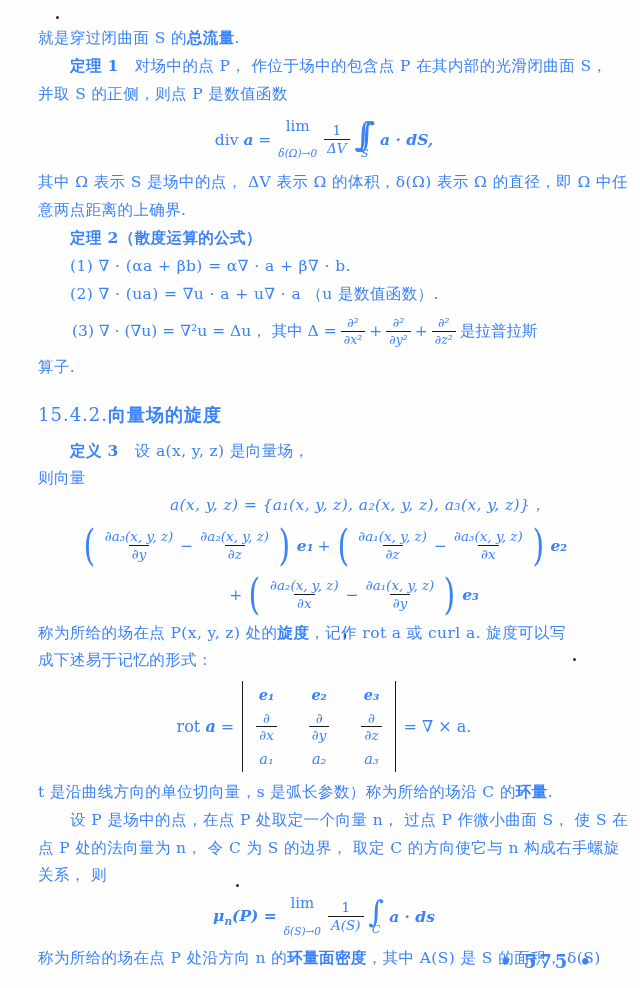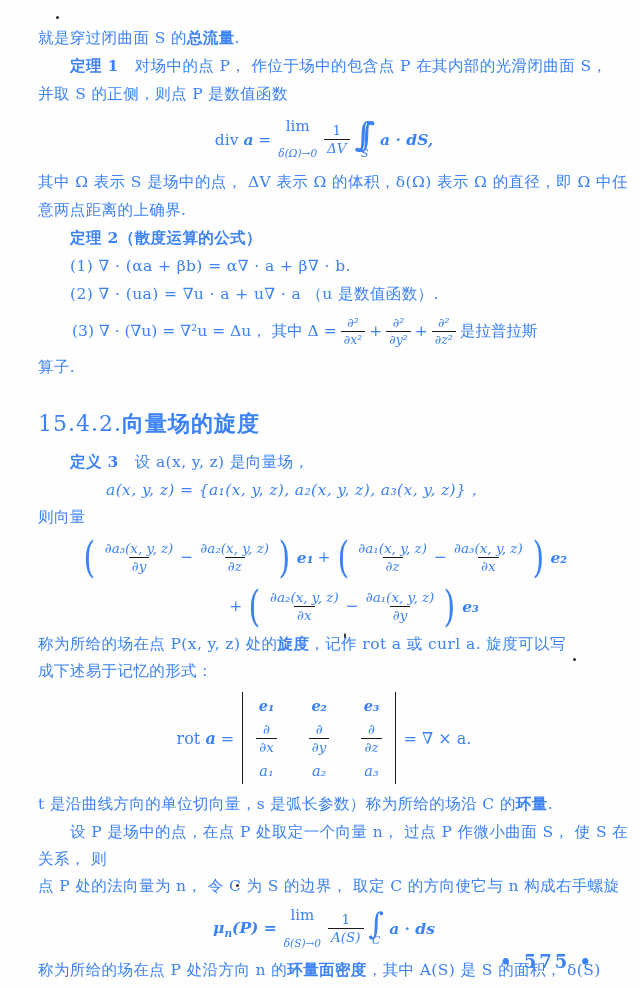--- a/index.html
+++ b/index.html
@@ -9,21 +9,21 @@
     width: 640px; height: 988px;
     background: #fefefe;
     color: #3b82f6;
     font-family: "DejaVu Serif", "Liberation Serif", serif;
     overflow: hidden;
   }
   .content { position:absolute; inset:0; padding:24px 30px 0 38px; }
   .line { white-space:nowrap; font-size:15.5px; line-height:28px; letter-spacing:0.4px; }
   .tight { line-height:26px; }
   .b { font-weight:bold; }
-  .mi { font-style:italic; }
+  .mi { font-style:italic;text-align:center; }
   .rm { font-style:normal; }
   .ind { padding-left:32px; }
   .ind2 { padding-left:68px; }
 
   
   .frow { display:flex; align-items:center; justify-content:center; font-size:15.5px; white-space:nowrap; }
   .frow-left { justify-content:flex-start; }
   .gap2 > * { margin:0 2px; }
 
   .frac { display:inline-flex; flex-direction:column; align-items:center; font-size:13.5px; line-height:1.25; font-style:italic; vertical-align:middle; }
@@ -38,21 +38,21 @@
   .intstack { display:inline-flex; flex-direction:column; align-items:center; margin:0 5px; line-height:1; }
   .bigint { font-size:33px; letter-spacing:-0.42em; padding-right:0.42em; line-height:0.95; }
   .singleint { font-size:30px; line-height:0.95; }
   .intsub { font-size:11px; font-style:italic; margin-top:-3px; }
 
   .inline-int { font-size:23px; font-style:normal; vertical-align:-5px; line-height:0; }
   .inline-sub { font-size:11px; font-style:italic; vertical-align:-8px; }
 
   .bigp { font-size:43px; font-weight:normal; line-height:1; transform:scaleX(0.7); display:inline-block; font-style:normal; }
 
-  .sec-head { font-size:22px; line-height:1.2; margin:30px 0 11px 0; letter-spacing:1px; }
+  .sec-head { font-size:18px; line-height:1.2; margin:24px 0 11px 0; letter-spacing:1px; }
   .sec-head .t { font-weight:bold; }
 
   .det-wrap { display:flex; align-items:center; justify-content:center; margin:8px 0 6px 0; }
   .det-matrix {
     display:grid; grid-template-columns:auto auto auto;
     column-gap:32px; row-gap:7px;
     padding:5px 13px;
     border-left:1.5px solid #1a1a1a; border-right:1.5px solid #1a1a1a;
     justify-items:center; align-items:center;
     font-style:italic; font-size:14.5px; margin:0 8px;
@@ -116,22 +116,22 @@
           <span class="nm">∂²</span>
           <span class="dn">∂z²</span>
         </span>
       <span>是拉普拉斯</span>
     </div>
     <div class="line tight"><span>算子.</span></div>
 
     <div class="sec-head"><span>15.4.2.</span><span class="t">向量场的旋度</span></div>
 
     <div class="line ind"><span class="b">定义 3</span>　<span>设 a(x, y, z) 是向量场，</span></div>
+    <div class="line tight"><span>则向量</span></div>
     <div class="line ind2 mi"><span>a(x, y, z) = {a₁(x, y, z),  a₂(x, y, z),  a₃(x, y, z)}，</span></div>
-    <div class="line tight"><span>则向量</span></div>
 
     <div class="frow gap2" style="height:50px; margin-top:2px;">
       <span class="bigp">(</span>
       <span class="frac">
           <span class="nm">∂a₃(x, y, z)</span>
           <span class="dn">∂y</span>
         </span>
       <span>−</span>
       <span class="frac">
           <span class="nm">∂a₂(x, y, z)</span>
@@ -194,22 +194,22 @@
         <span>a₁</span>
         <span>a₂</span>
         <span>a₃</span>
       </span>
       <span>= ∇ × a.</span>
     </div>
 
     <div class="line"><span>t 是沿曲线方向的单位切向量，s 是弧长参数）称为所给的场沿 C 的</span><span class="b">环量</span><span>.</span></div>
 
     <div class="line"><span class="ind" style="padding-left:32px;">设 P 是场中的点，在点 P 处取定一个向量 n， 过点 P 作微小曲面 S， 使 S 在</span></div>
+    <div class="line"><span>点 P 处的法向量为 n， 令 C 为 S 的边界， 取定 C 的方向使它与 n 构成右手螺旋</span></div>
     <div class="line tight"><span>关系， 则</span></div>
-    <div class="line"><span>点 P 处的法向量为 n， 令 C 为 S 的边界， 取定 C 的方向使它与 n 构成右手螺旋</span></div>
 
     <div class="frow" style="height:56px;">
       <span class="mi b"><span>μ</span><sub style="font-size:10.5px;">n</sub><span>(P) =</span></span>
       <span class="limstack">
         <span class="limmain">lim</span>
         <span class="limsub">δ(S)→0</span>
       </span>
       <span class="frac">
         <span class="nm rm">1</span>
         <span class="dn">A(S)</span>

